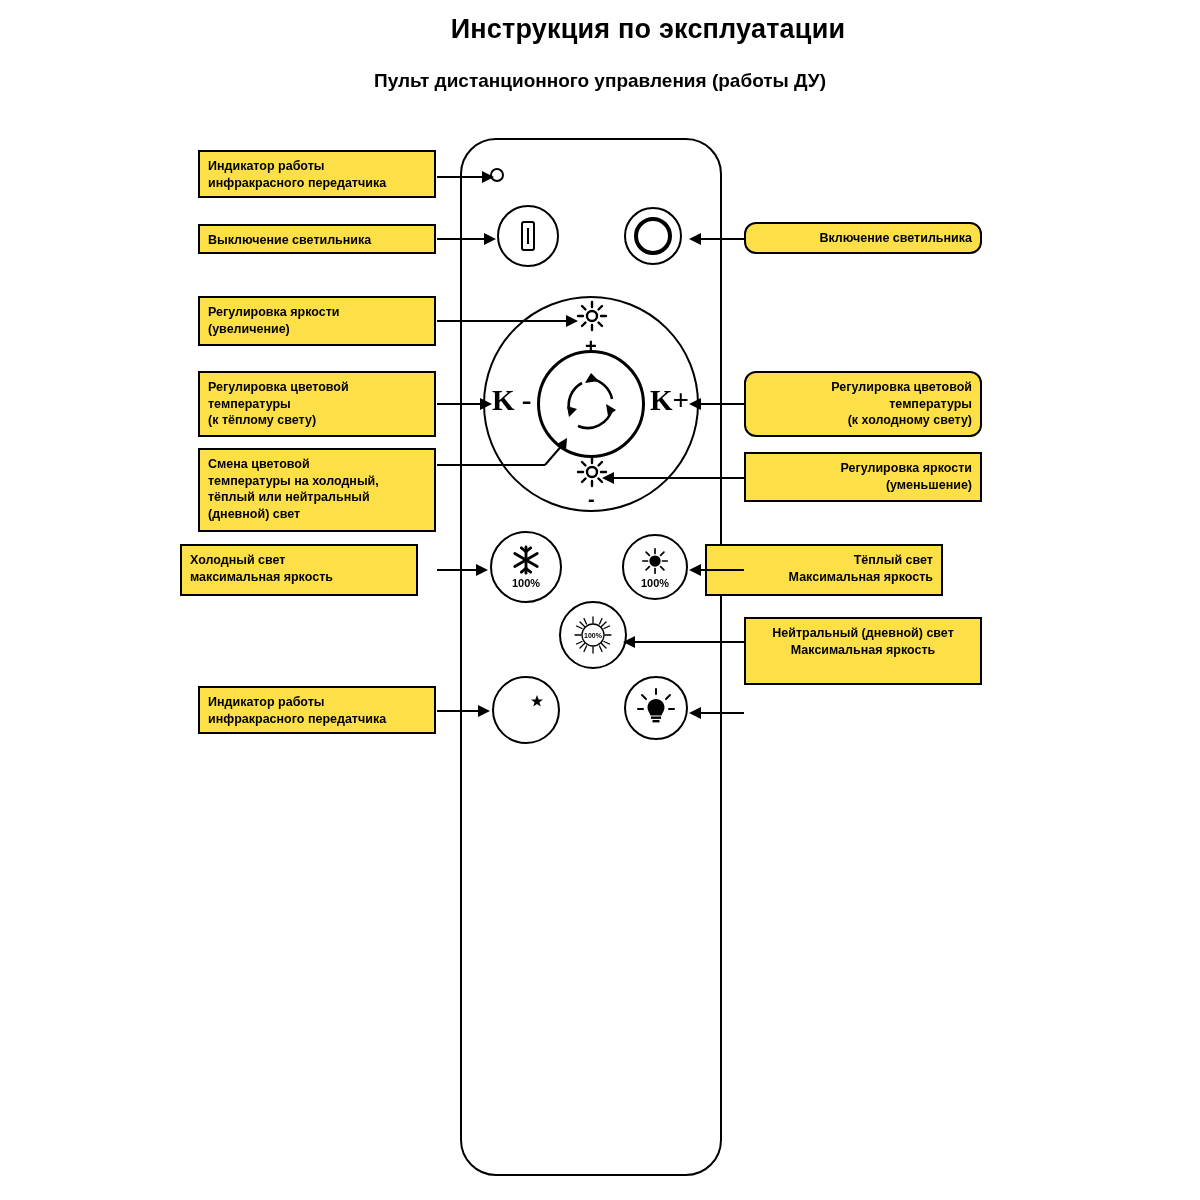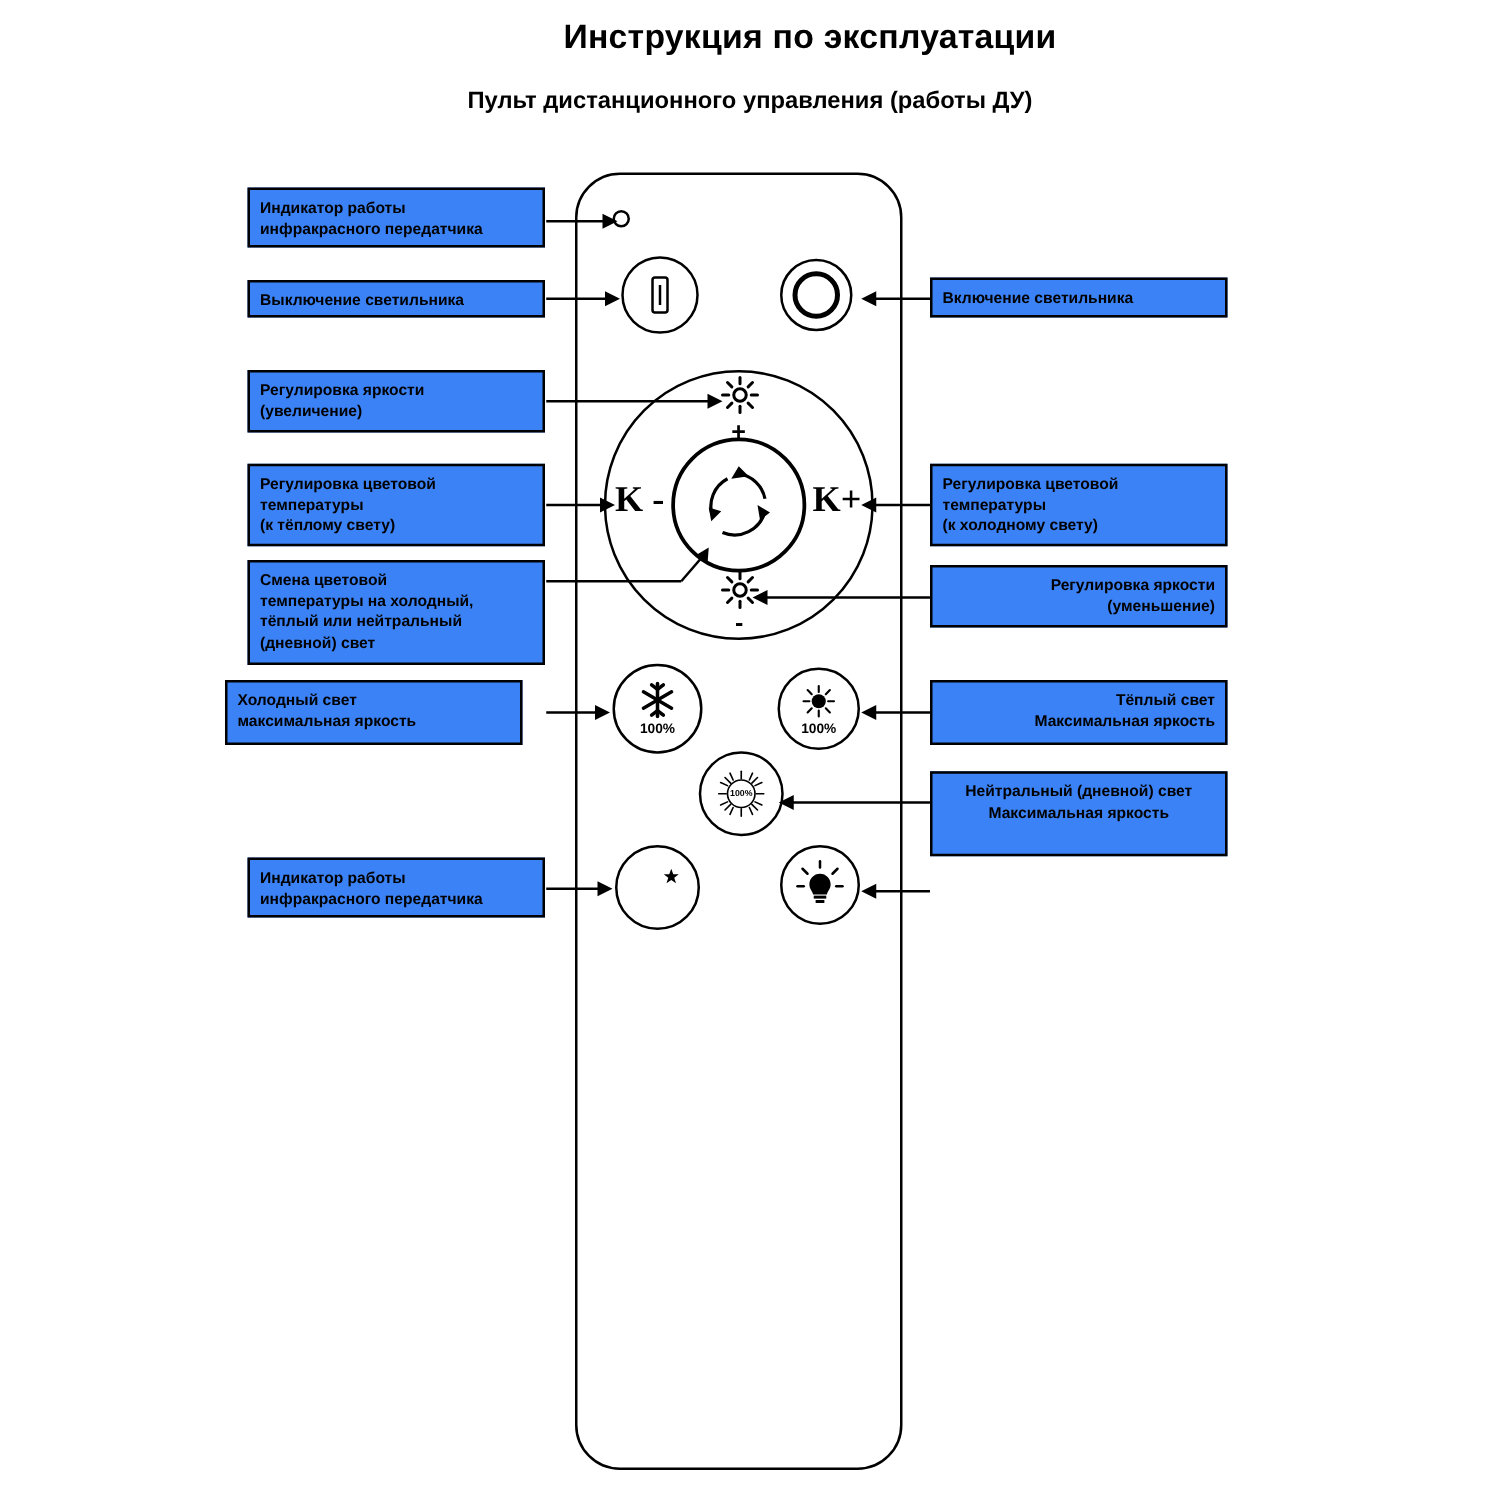--- a/index.html
+++ b/index.html
@@ -50,30 +50,30 @@
     height: 1038px;
     border: 2px solid #000;
     border-radius: 36px;
     background: #ffffff;
     box-sizing: border-box;
   }
   
   .callout {
     position: absolute;
     border: 2px solid #000;
-    background: #3b82f6;
+    background: #fde047;
     box-sizing: border-box;
     font-size: 12.5px;
     font-weight: bold;
     line-height: 1.32;
     padding: 6px 8px;
   }
   .callout.left { text-align: left; }
   .callout.right { text-align: right; }
-  .callout.center { text-align: left; }
+  .callout.center { text-align: right; border-radius: 12px; }
 
   
   .arrow {
     position: absolute;
     height: 2px;
     background: #000;
   }
   .arrow .head {
     position: absolute;
     top: -5px;
@@ -388,21 +388,21 @@
     </div>
 
   <div class="callout right" style="left:744px; top:452px; width:238px; height:50px;">
     <div>Регулировка яркости</div>
     <div>(уменьшение)</div>
   </div>
   <div class="arrow to-left" style="left:613px; top:477px; width:131px;">
       <span class="head"></span>
     </div>
 
-  <div class="callout right" style="left:744px; top:544px; width:238px; height:52px;">
+  <div class="callout right" style="left:705px; top:544px; width:238px; height:52px;">
     <div>Тёплый свет</div>
     <div>Максимальная яркость</div>
   </div>
   <div class="arrow to-left" style="left:700px; top:569px; width:44px;">
       <span class="head"></span>
     </div>
 
   <div class="callout right" style="left:744px; top:617px; width:238px; height:68px;text-align:center;">
     <div>Нейтральный (дневной) свет</div>
     <div>Максимальная яркость</div>

